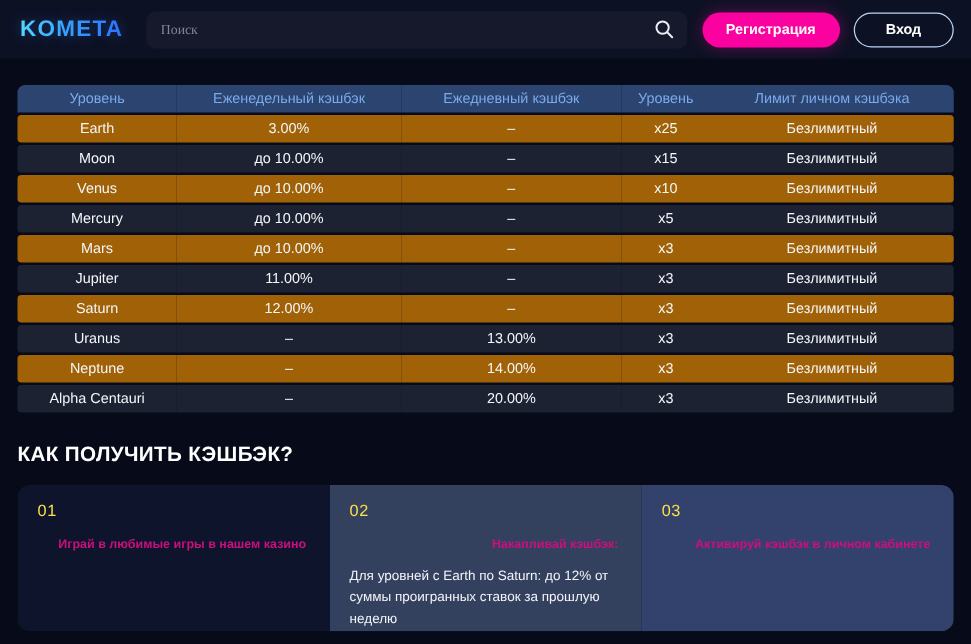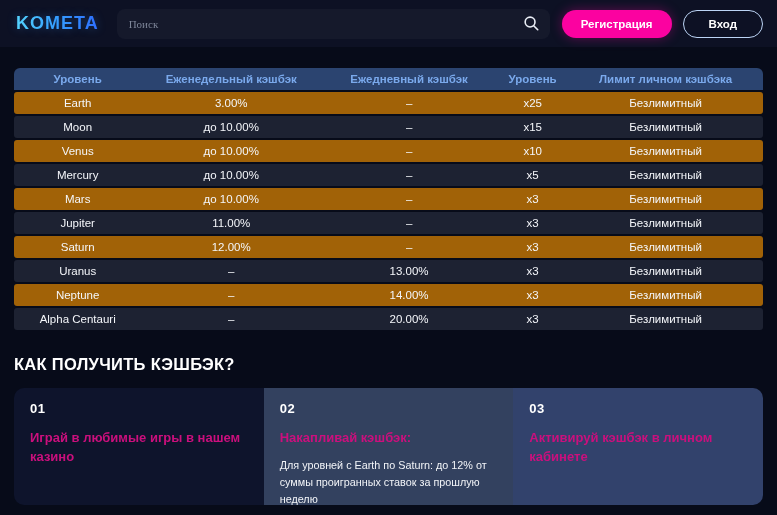--- a/index.html
+++ b/index.html
@@ -85,21 +85,21 @@
   }
   table.cashback col.c1 { width:17%; }
   table.cashback col.c2 { width:24%; }
   table.cashback col.c3 { width:23.5%; }
   table.cashback col.c4 { width:9.5%; }
   table.cashback col.c5 { width:26%; }
   table.cashback th {
     background:#2b4470;
     color:#7aa9ec;
     font-size:11.5px;
-    font-weight:700;
+    font-weight:400;
     height:22px;
     padding:0 4px;
     text-align:center;
   }
   table.cashback th:first-child { border-radius:6px 0 0 0; }
   table.cashback th:last-child  { border-radius:0 6px 0 0; }
   table.cashback td {
     font-size:11.5px;
     color:#f4f6fa;
     height:22px;
@@ -125,31 +125,32 @@
     height:117px;
     border-radius:10px;
     overflow:hidden;
   }
   .card { flex:1 1 0; padding:13px 18px 0 16px; }
   .card-1 { background:#0e142c; }
   .card-2 { background:#33415f; }
   .card-3 { background:#32426c; }
   .card-num {
     font-size:13px;
-    font-weight:700;
-    color:#ffffff;
+    font-weight:400;
+    color:#fde047;
     letter-spacing:0.5px;
   }
   .card-title {
     margin-top:13px;
-    font-size:13px;
+    font-size:10px;
     font-weight:700;
     line-height:1.45;
     color:#cb0f7d;
     max-width:215px;
+    text-align:right;
   }
   .card-body { margin-top:9px; }
   .card-body p {
     font-size:10.8px;
     line-height:1.6;
     color:#f2f4f8;
     max-width:220px;
   }
 </style>
 </head>

